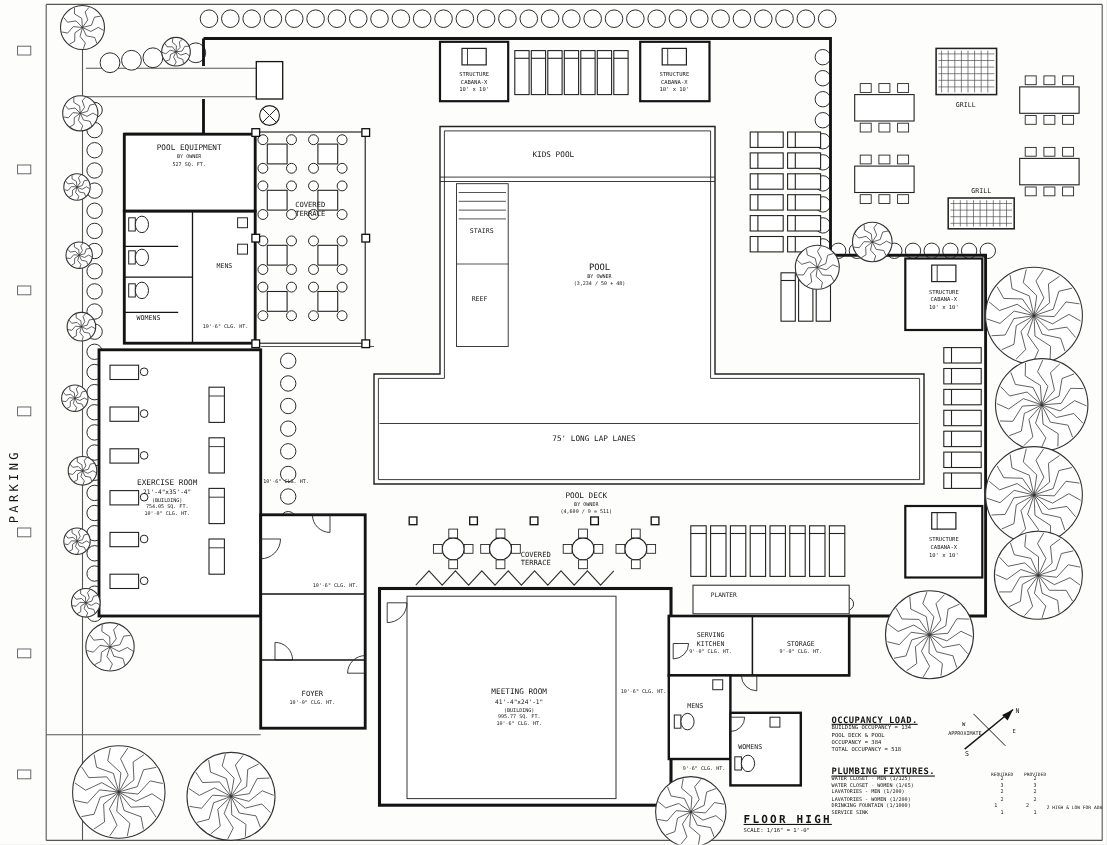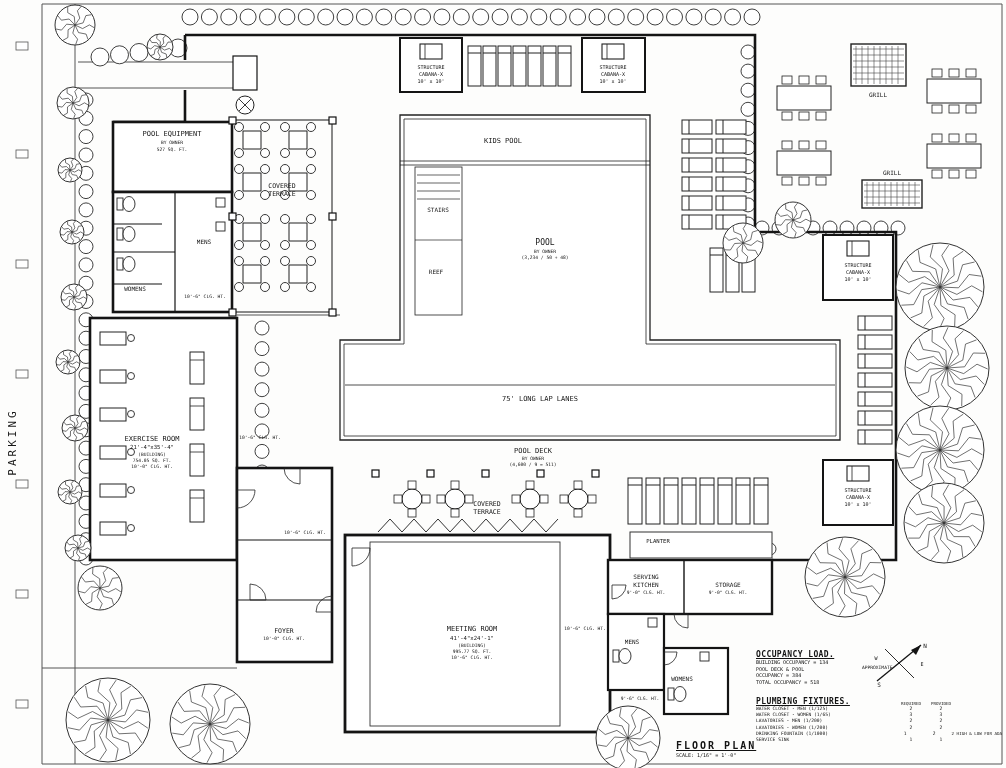--- a/index.html
+++ b/index.html
@@ -1027,16 +1027,16 @@
 <div class="overlay" style="left:756px;top:650px;width:118px;">
   <div class="blk-title">OCCUPANCY LOAD.</div>
   <div class="occ-row">BUILDING OCCUPANCY = 134</div>
   <div class="occ-row">POOL DECK &amp; POOL</div>
   <div class="occ-row">OCCUPANCY = 384</div>
   <div class="occ-row">TOTAL OCCUPANCY = 518</div>
   <span class="occ-note">APPROXIMATE</span>
 </div>
 
 <div class="overlay" style="left:676px;top:740px;">
-  <div class="fp-title">FLOOR PLAN</div>
+  <div class="fp-title">FLOOR HIGH</div>
   <div class="fp-scale">SCALE: 1/16" = 1'-0"</div>
 </div>
 </div>
 
 </body></html>

